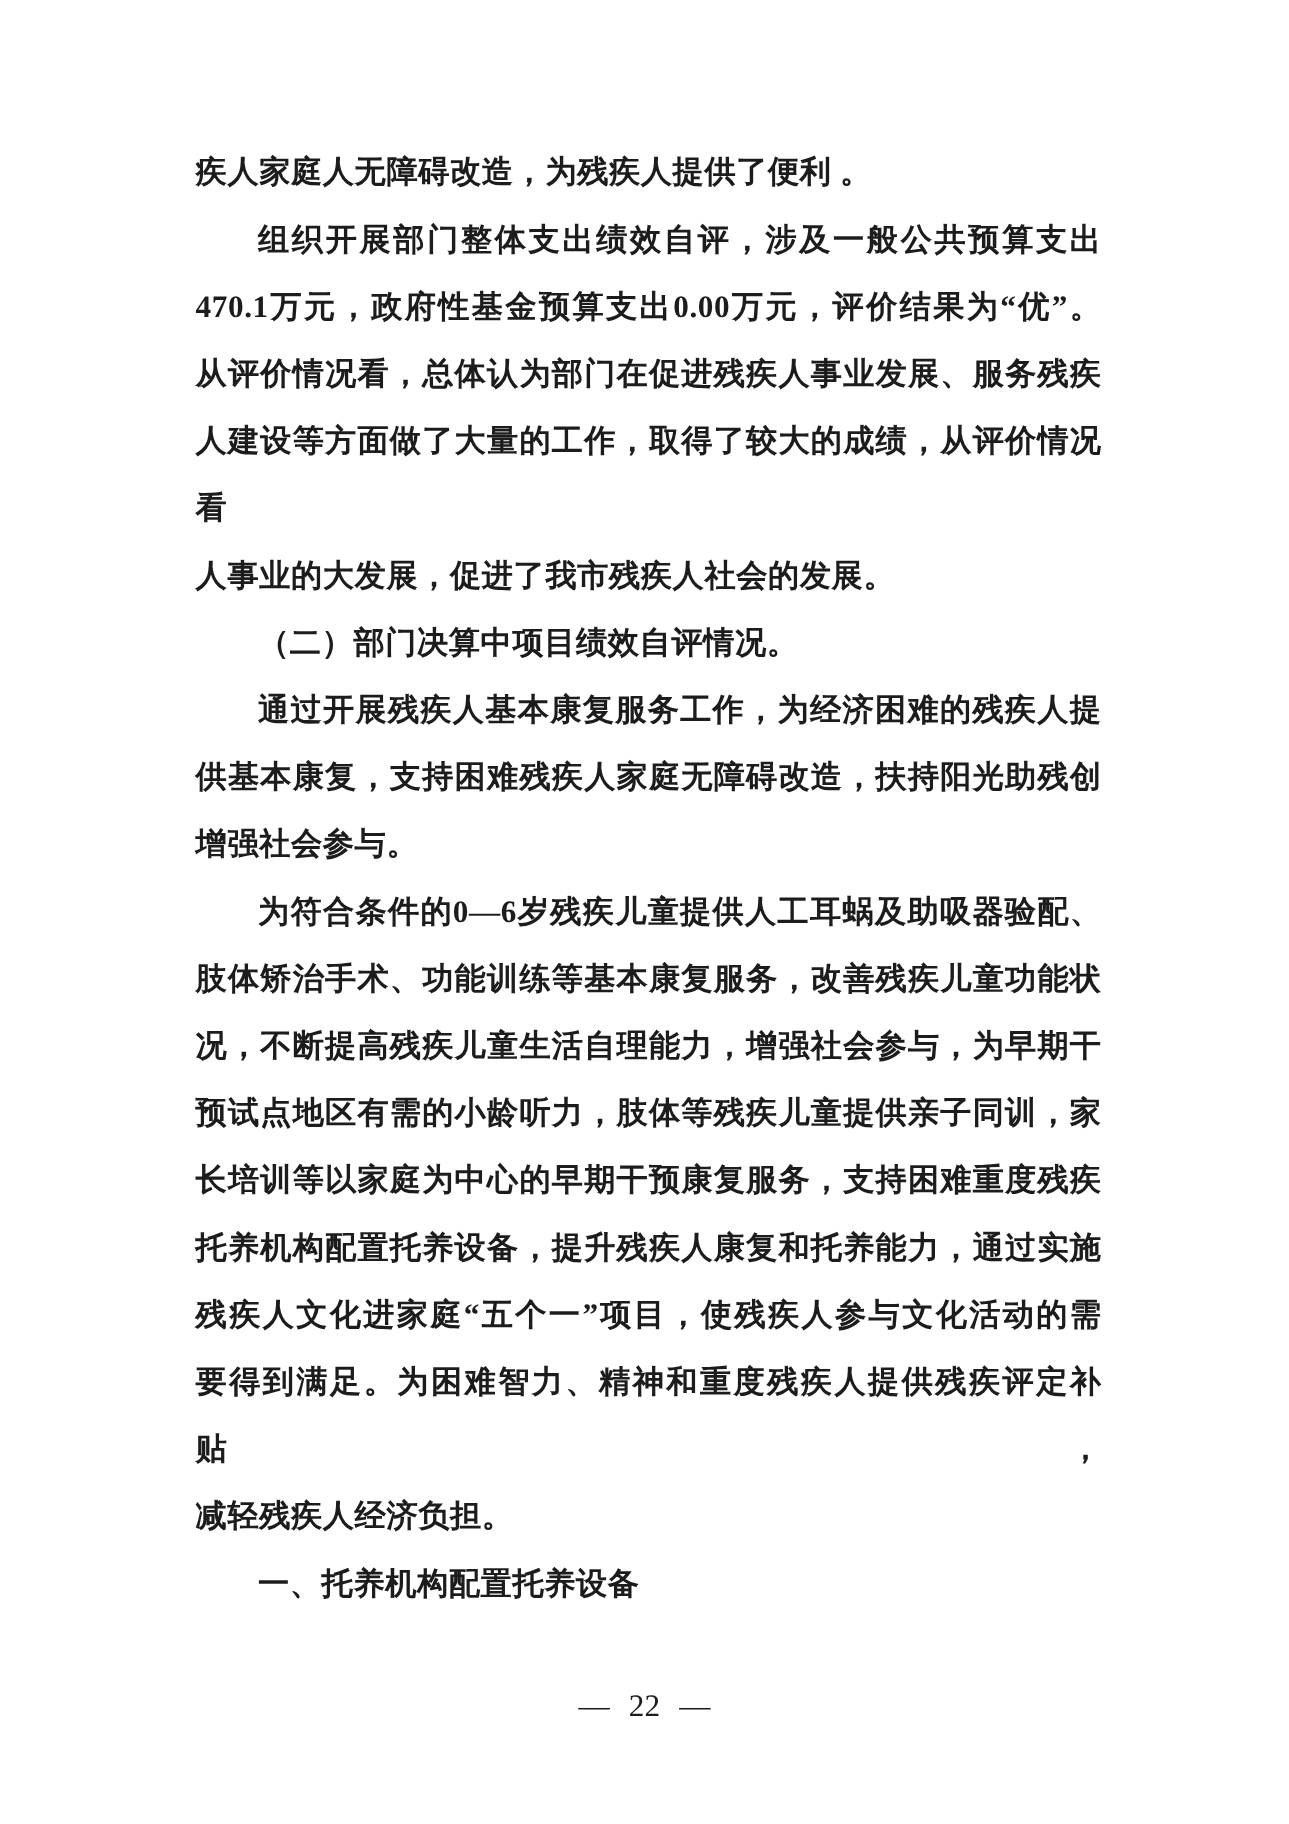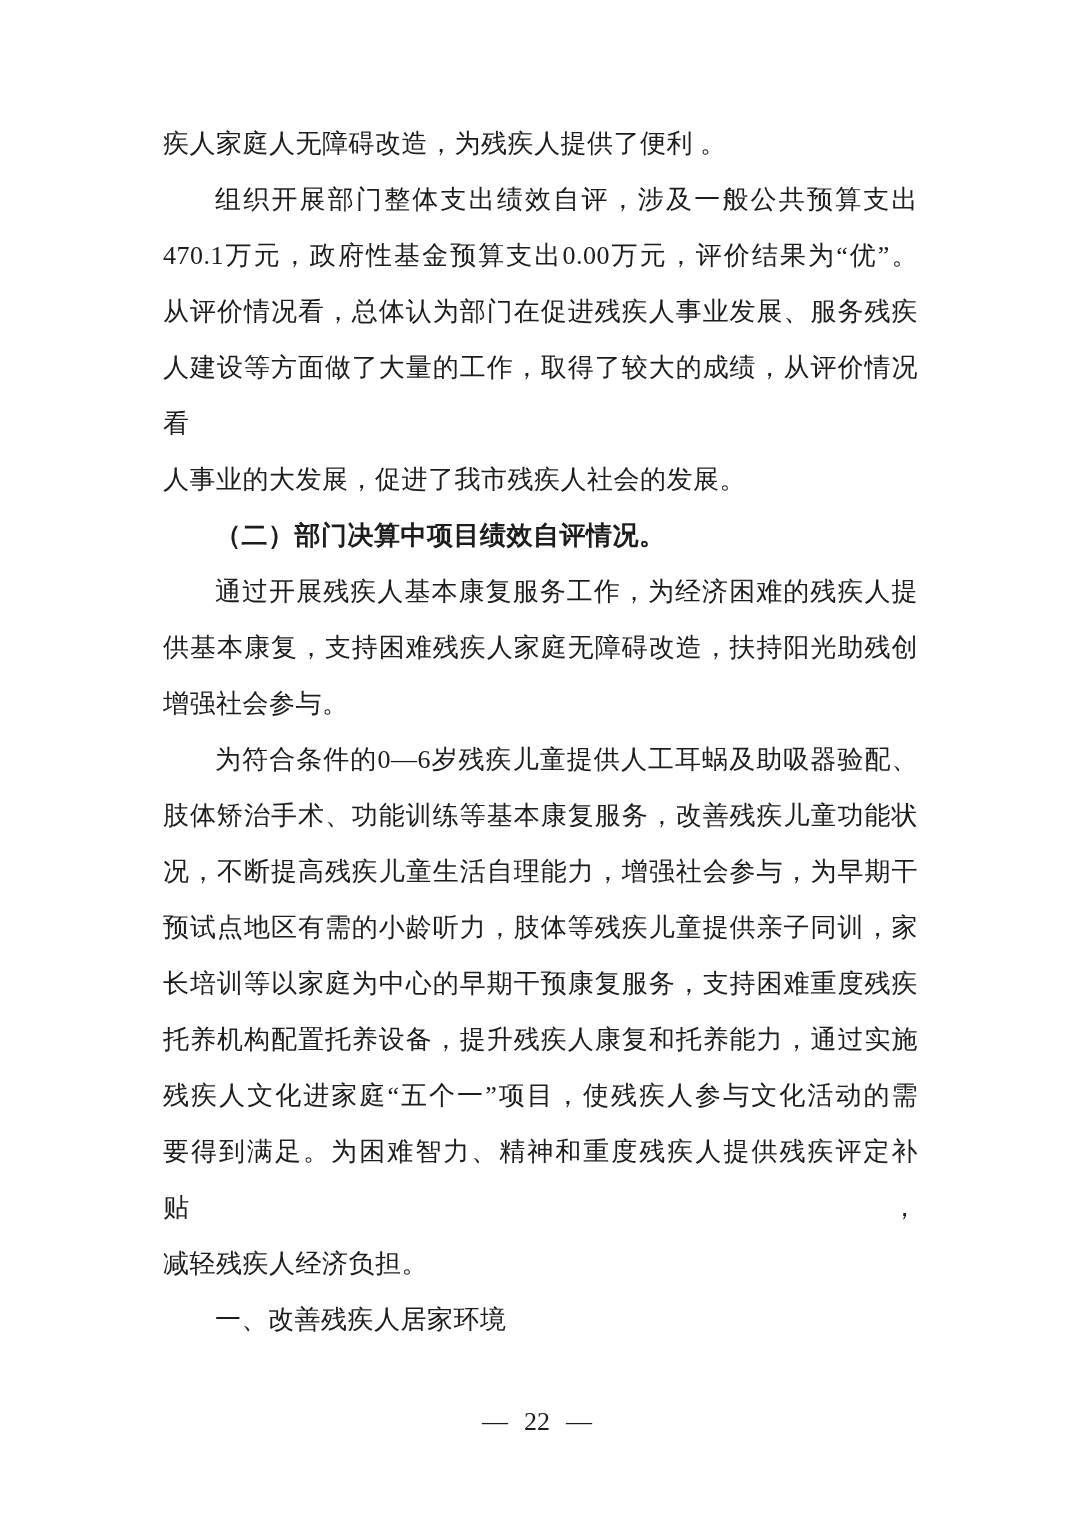--- a/index.html
+++ b/index.html
@@ -22,20 +22,21 @@
     top: 116px;
     width: 755px;
   }
   .line {
     margin: 0;
     padding: 0;
     font-size: 26px;
     line-height: 56px;
     letter-spacing: 0.5px;
     color: #1c1c1c;
+    font-weight: bold;
   }
   
   .fill {
     text-align: justify;
     text-align-last: justify;
   }
   
   .indent {
     text-indent: 52px;
   }
@@ -73,18 +74,18 @@
   <p class="line">增强社会参与。</p>
   <p class="line indent fill">为符合条件的0—6岁残疾儿童提供人工耳蜗及助吸器验配、</p>
   <p class="line fill">肢体矫治手术、功能训练等基本康复服务，改善残疾儿童功能状</p>
   <p class="line fill">况，不断提高残疾儿童生活自理能力，增强社会参与，为早期干</p>
   <p class="line fill">预试点地区有需的小龄听力，肢体等残疾儿童提供亲子同训，家</p>
   <p class="line fill">长培训等以家庭为中心的早期干预康复服务，支持困难重度残疾</p>
   <p class="line fill">托养机构配置托养设备，提升残疾人康复和托养能力，通过实施</p>
   <p class="line fill">残疾人文化进家庭“五个一”项目，使残疾人参与文化活动的需</p>
   <p class="line fill">要得到满足。为困难智力、精神和重度残疾人提供残疾评定补贴，</p>
   <p class="line">减轻残疾人经济负担。</p>
-  <p class="line indent">一、改善残疾人居家环境</p>
+  <p class="line indent">一、托养机构配置托养设备</p>
 </div>
 
 <div class="page-footer">
   <span class="dash">—</span><span>22</span><span class="dash">—</span>
 </div>
 
 </body></html>

